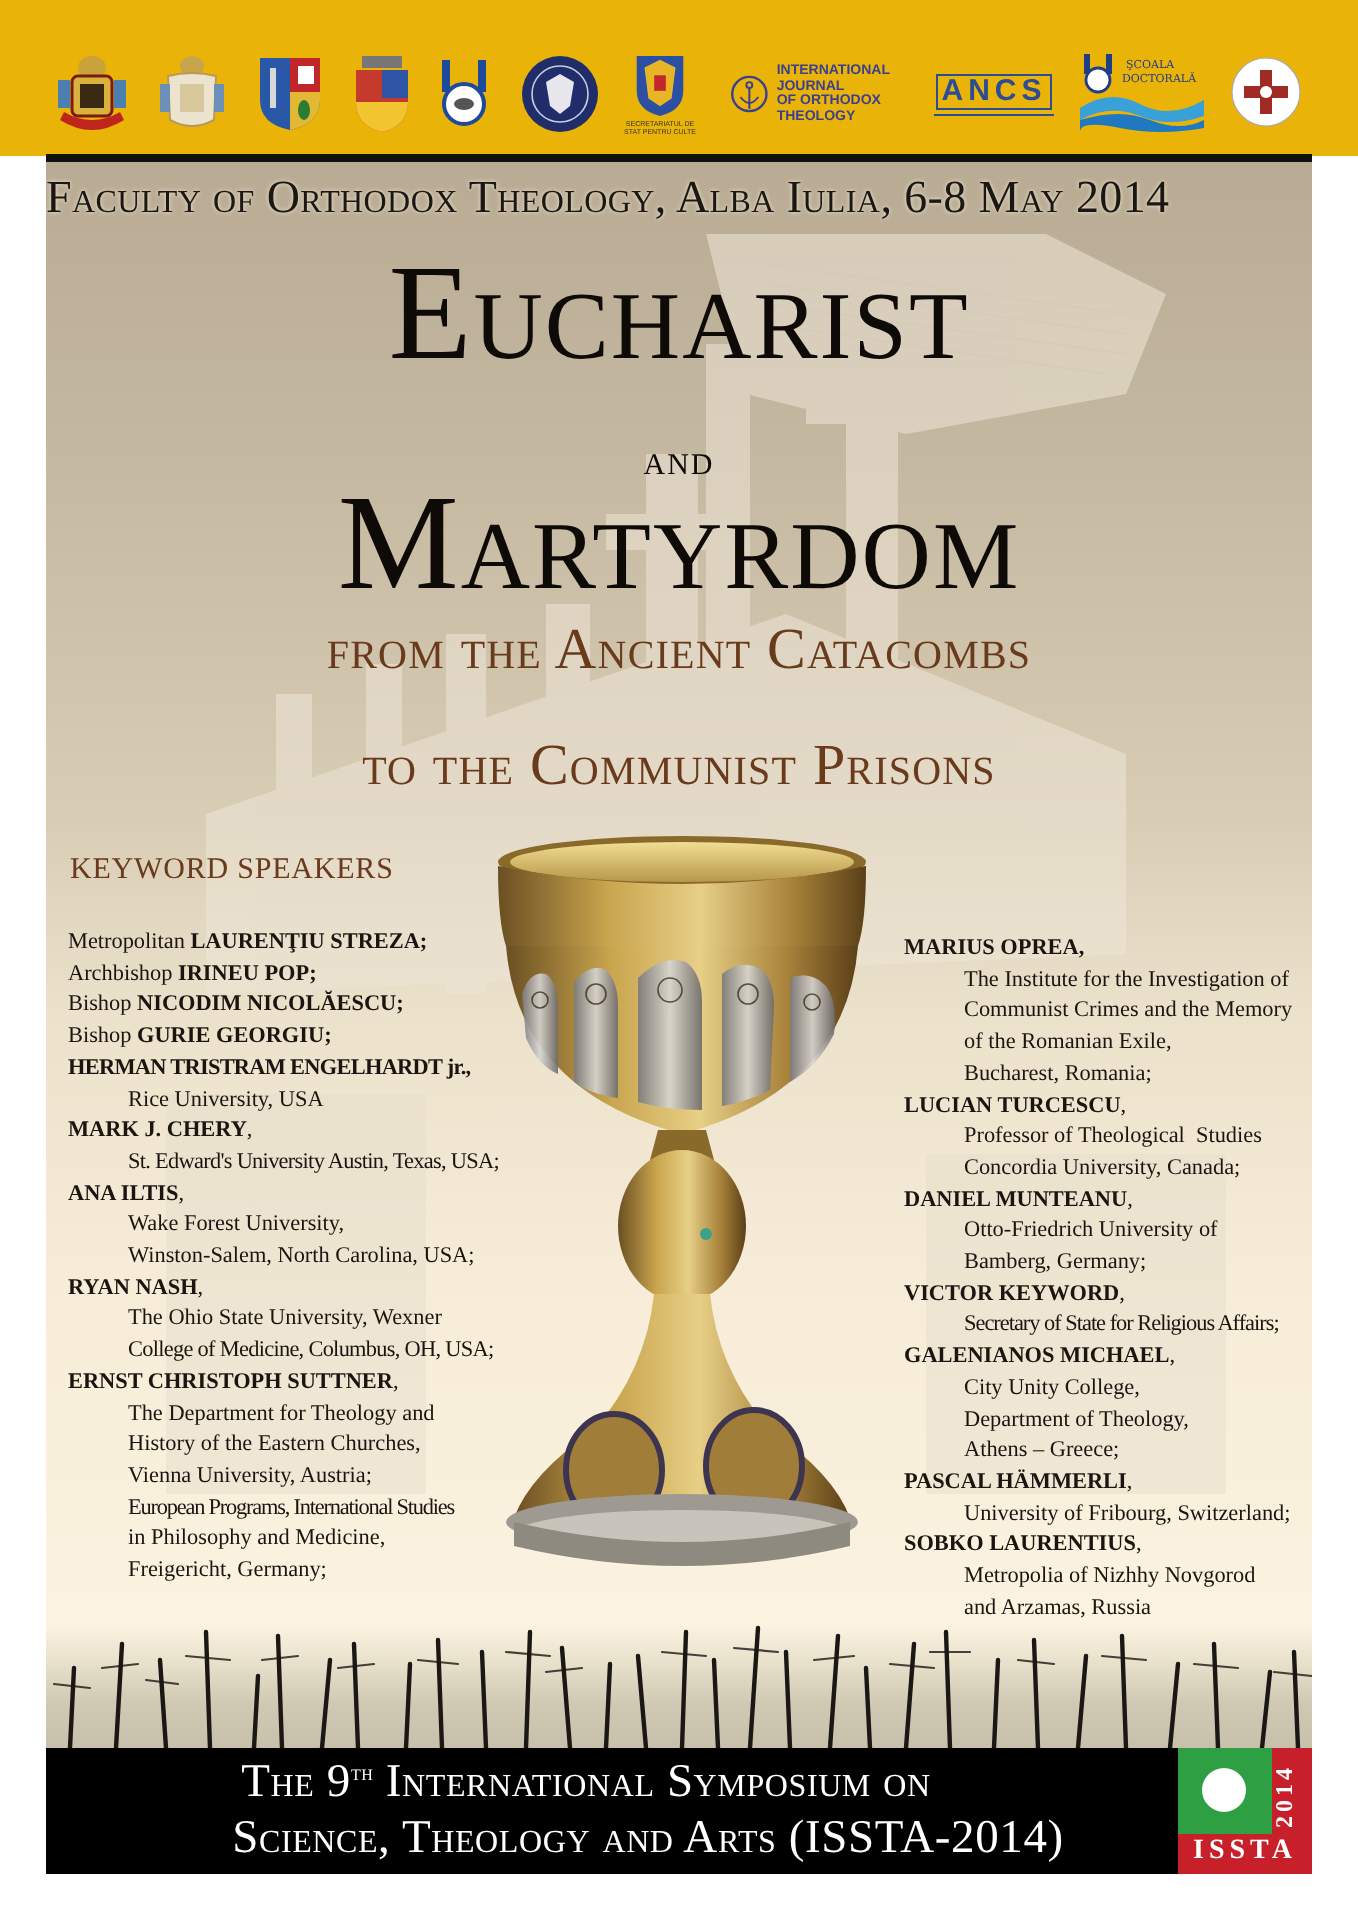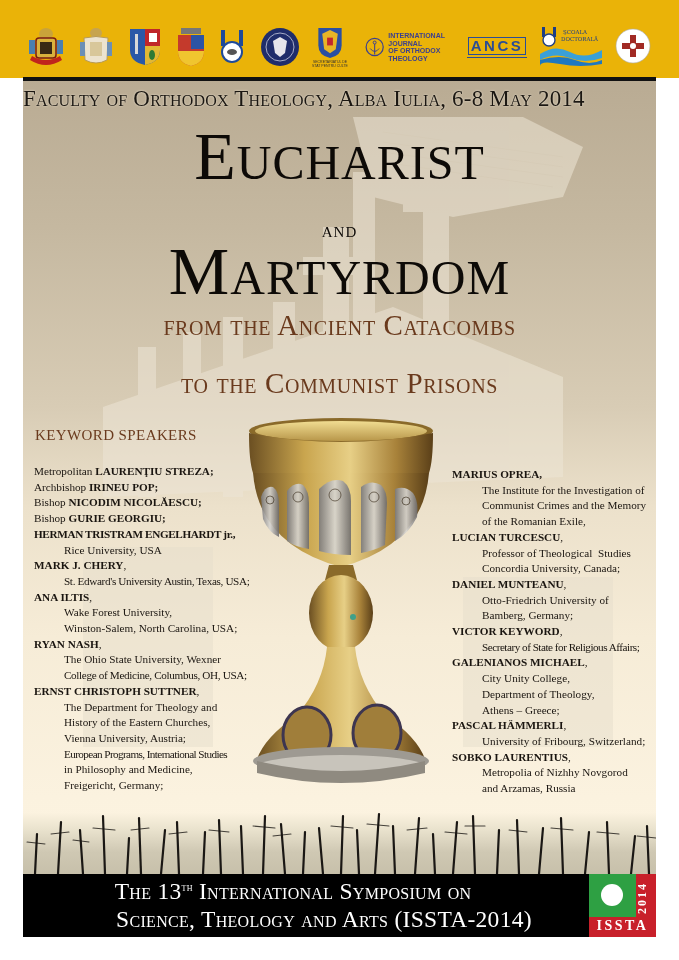--- a/index.html
+++ b/index.html
@@ -273,20 +273,21 @@
     <ellipse cx="104" cy="346" rx="88" ry="14" fill="#9e9a92"></ellipse>
     <ellipse cx="104" cy="352" rx="84" ry="12" fill="#c8c4bb"></ellipse>
     <path d="M20 346 L20 358 Q104 378 188 358 L188 346 Q104 366 20 346Z" fill="#8f8a80"></path>
   </svg>
 
   <div class="col col-right">
     <div class="row"><b>MARIUS OPREA</b><b>,</b></div>
     <div class="row ind">The Institute for the Investigation of</div>
     <div class="row ind">Communist Crimes and the Memory</div>
     <div class="row ind">of the Romanian Exile,</div>
+    <div class="row ind">Bucharest, Romania;</div>
     <div class="row"><b>LUCIAN TURCESCU</b><span>,</span></div>
     <div class="row ind" style="white-space:pre">Professor of Theological  Studies</div>
     <div class="row ind">Concordia University, Canada;</div>
     <div class="row"><b>DANIEL MUNTEANU</b><span>,</span></div>
     <div class="row ind">Otto-Friedrich University of</div>
     <div class="row ind">Bamberg, Germany;</div>
     <div class="row"><b>VICTOR KEYWORD</b><span>,</span></div>
     <div class="row ind cond" style="letter-spacing:-0.5px">Secretary of State for Religious Affairs;</div>
     <div class="row"><b>GALENIANOS MICHAEL</b><span>,</span></div>
     <div class="row ind">City Unity College,</div>
@@ -353,21 +354,21 @@
             <line x1="486" y1="18" x2="504" y2="20"></line>
           <line x1="528" y1="16" x2="550" y2="18"></line>
             <line x1="574" y1="20" x2="596" y2="22"></line>
             <line x1="614" y1="24" x2="633" y2="26"></line>
         </g>
       </g>
     </svg>
   </div>
 
   <div class="footer">
-    <div class="footer-text f1"><span>The 13</span><sup>th</sup><span> International Symposium on</span></div>
+    <div class="footer-text f1"><span>The 9</span><sup>th</sup><span> International Symposium on</span></div>
     <div class="footer-text f2">Science, Theology and Arts (ISSTA-2014)</div>
   </div>
 
   <div class="issta">
     <div class="issta-green">
         <div class="issta-dot"></div>
       </div>
     <div class="issta-year">2014</div>
     <div class="issta-name">ISSTA</div>
   </div>

